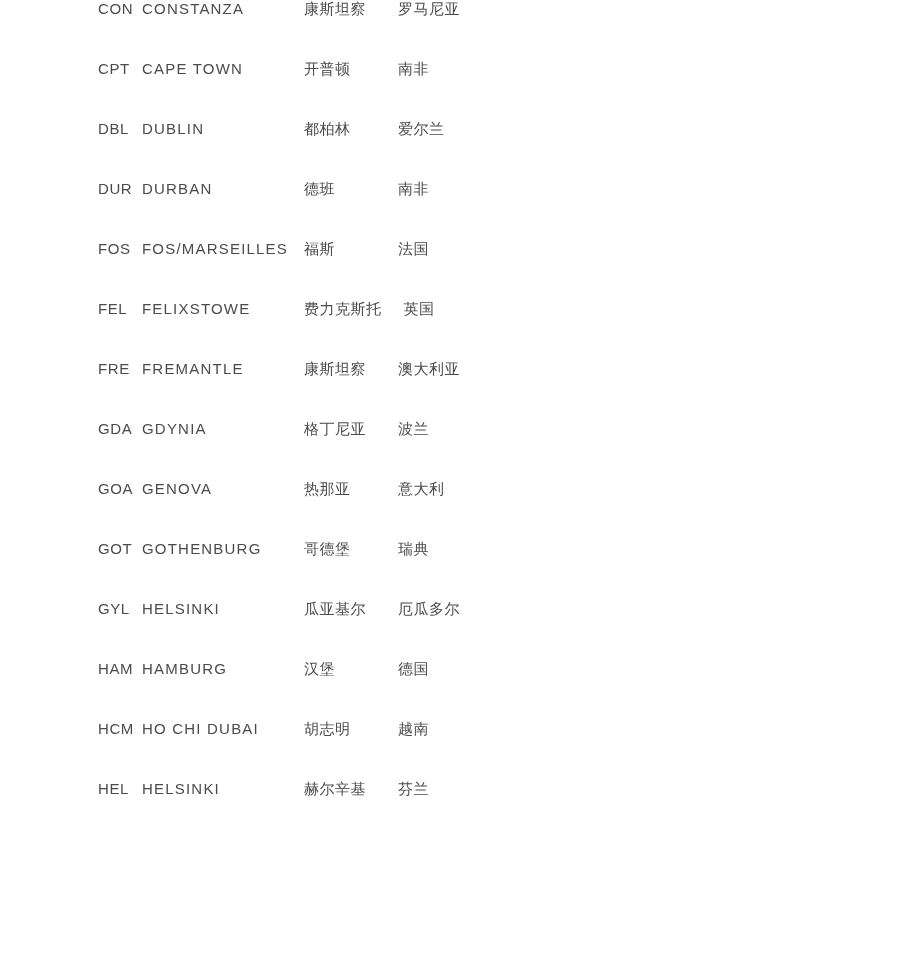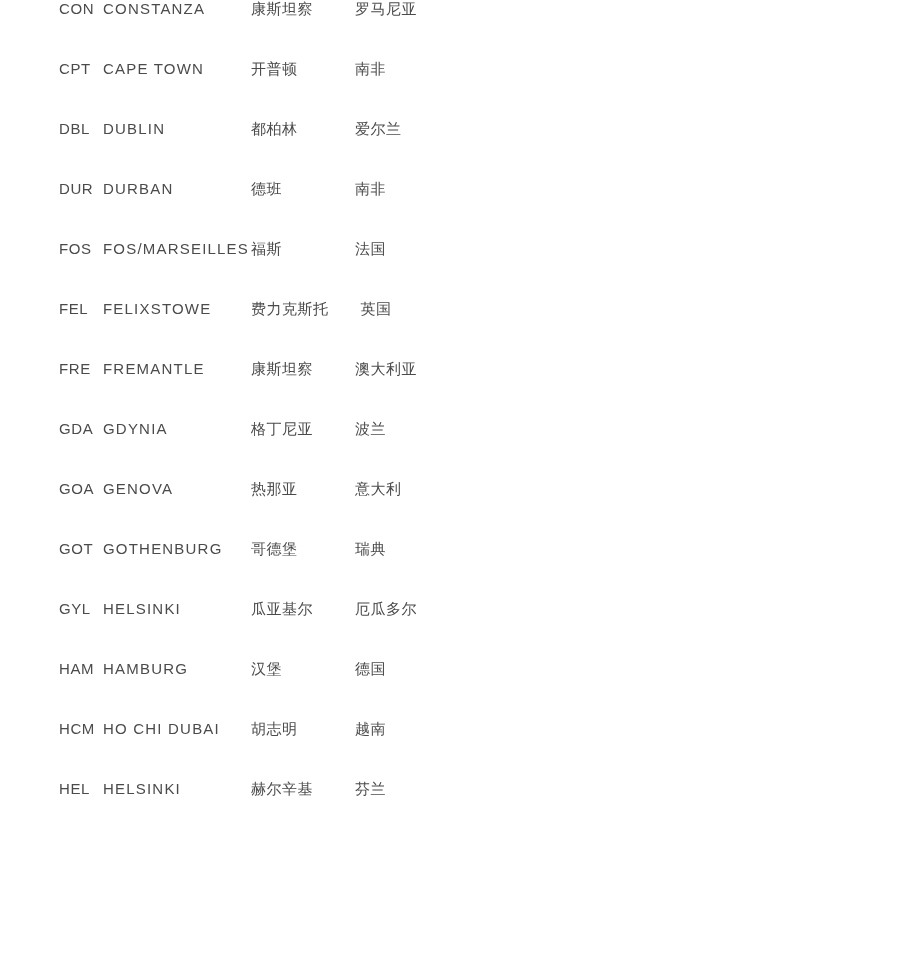--- a/index.html
+++ b/index.html
@@ -16,21 +16,21 @@
   }
   .port-list {
     padding: 0;
     margin: 0;
     list-style: none;
   }
   .port-row {
     display: flex;
     align-items: baseline;
     height: 60px;
-    padding-left: 59px;
+    padding-left: 98px;
     box-sizing: border-box;
     white-space: nowrap;
   }
   .port-row .code {
     font-size: 15px;
     letter-spacing: 0.6px;
     color: #4b4b4b;
     font-weight: 400;
   }
   .port-row .name-en {
@@ -47,22 +47,22 @@
   }
   .port-row .country-cn {
     font-size: 15px;
     letter-spacing: 0.5px;
     color: #4b4b4b;
     font-weight: 400;
   }
   
   .col-code { min-width: 44px; }
   .col-en   { min-width: 148px; }
-  .col-cn   { min-width: 72px; }
-  .col-country { margin-left: 32px; }
+  .col-cn   { margin-left: 14px; min-width: 72px; }
+  .col-country { margin-left: 22px; }
 </style>
 </head>
 <body>
 
 <ul class="port-list" id="port-list">
     <li class="port-row">
     <span class="code col-code">CON</span>
     <span class="name-en col-en">CONSTANZA</span>
     <span class="name-cn col-cn">康斯坦察</span>
     <span class="country-cn col-country">罗马尼亚</span>

